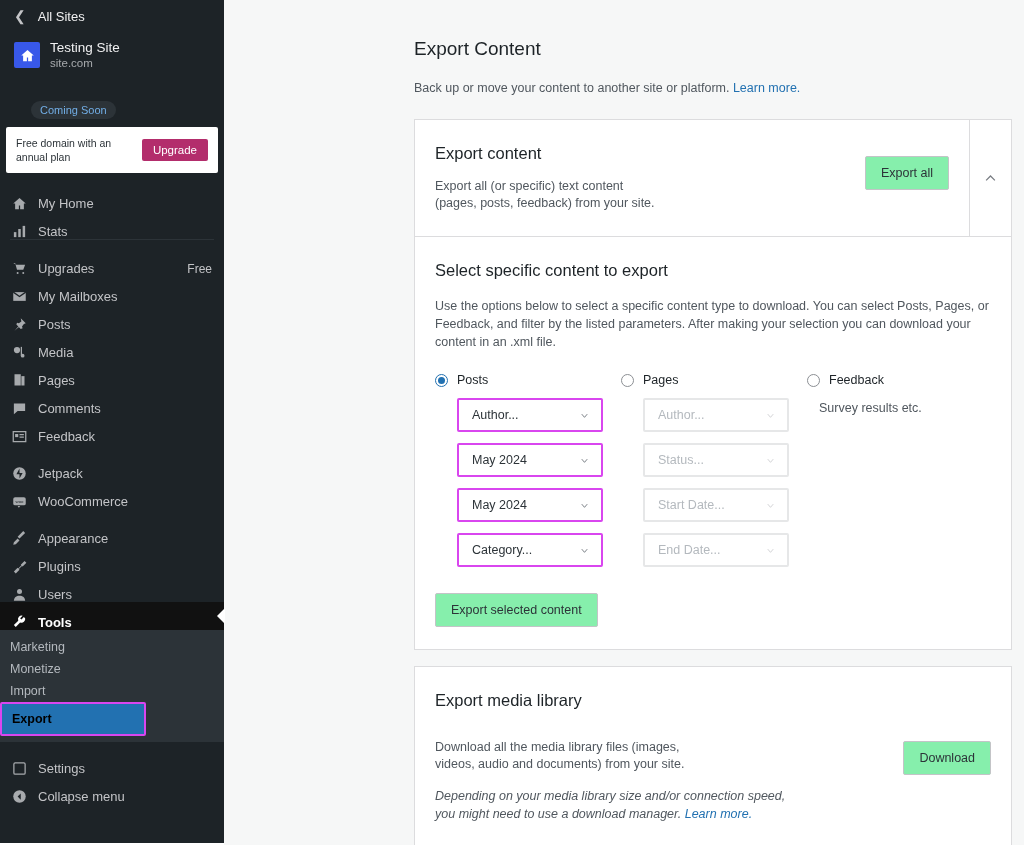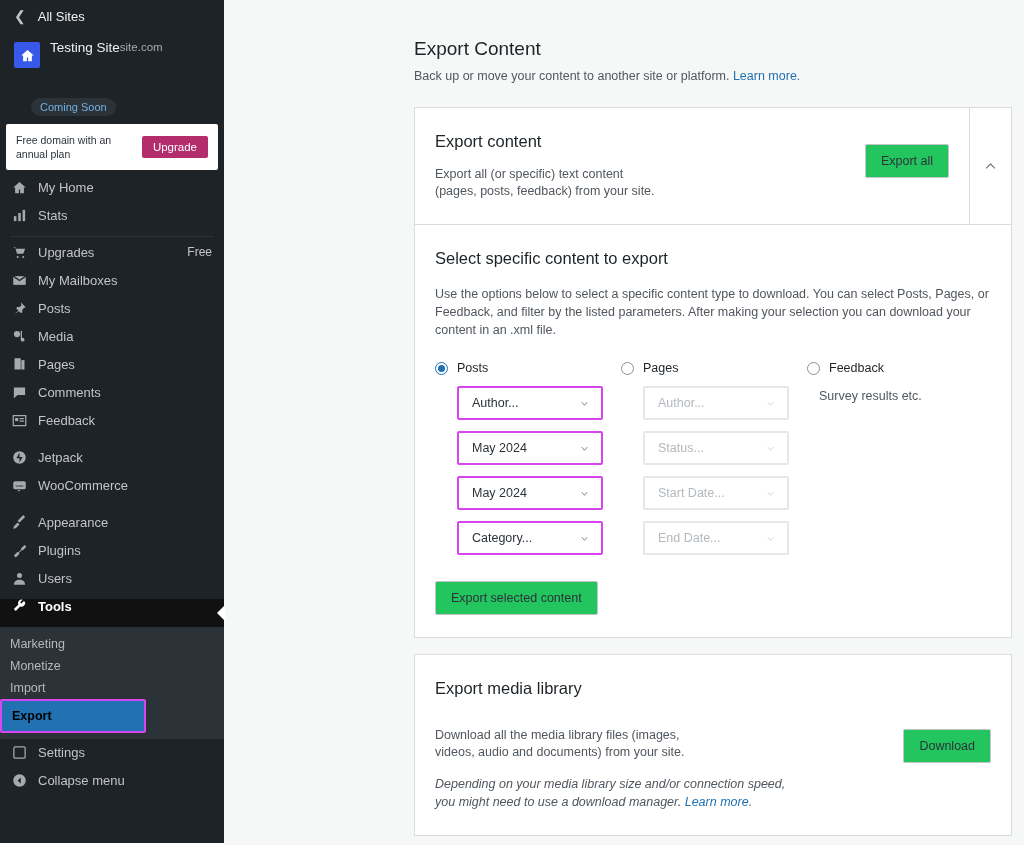--- a/index.html
+++ b/index.html
@@ -29,21 +29,21 @@
   }
   .all-sites .chev { font-size: 14px; color: #c3c4c7; line-height: 1; }
 
   .site-card { padding: 10px 14px 6px 14px; display: flex; gap: 10px; }
   .site-icon {
     width: 26px; height: 26px; background: #3858e9; border-radius: 2px;
     display: flex; align-items: center; justify-content: center;
     flex: 0 0 26px; margin-top: 2px;
   }
   .site-icon svg { width: 15px; height: 15px; fill: #fff; }
-  .site-meta { display: flex; flex-direction: row; gap: 0px; }
+  .site-meta { display: flex; flex-direction: column; gap: 0px; }
   .site-name { color: #f0f0f1; font-size: 13.5px; line-height: 16px; }
   .site-url { color: #a7aaad; font-size: 11.5px; line-height: 15px; }
   .coming-soon {
     display: inline-block; margin: 24px 0 0 31px;
     background: #2c3338; color: #72aee6;
     font-size: 11px; padding: 3px 9px; border-radius: 11px;
     width: fit-content;
   }
 
   .upsell {
@@ -53,21 +53,21 @@
   }
   .upsell-text { font-size: 10.5px; line-height: 14px; color: #2c3338; max-width: 110px; }
   .upgrade-btn {
     background: #b0partial; background: #b32d6c; color: #fff;
     border: none; font-size: 11.5px; padding: 5px 11px; border-radius: 2px;
     cursor: pointer; font-family: inherit; white-space: nowrap;
   }
 
   .menu { list-style: none; }
   .menu-item {
-    display: flex; align-items: flex-start; gap: 10px;
+    display: flex; align-items: flex-end; gap: 10px;
     height: 28px; padding: 0 12px 0 10px;
     color: #c3c4c7; font-size: 13px; cursor: pointer; position: relative;
   }
   .menu-item .ico { width: 18px; display: flex; align-items: center; justify-content: center; flex: 0 0 18px; }
   .menu-item .ico svg { width: 15px; height: 15px; fill: #a7aaad; }
   .menu-item .lbl { flex: 1; }
   .menu-item .badge-free { color: #c3c4c7; font-size: 12px; }
   .menu-item.active {
     background: #111; color: #fff; font-weight: 600;
   }
@@ -85,36 +85,36 @@
   .submenu li {
     padding: 4px 12px 4px 10px; font-size: 12.5px; color: #b4b9be; cursor: pointer;
   }
   .submenu li.sel { background: #2271b1; color: #000000; font-weight: 700; }
 
   
   .main { flex: 1; height: 845px; overflow: hidden; padding: 0; }
   .main-inner { padding: 36px 0 0 0; }
   .page-head { padding: 0 0 0 190px; }
   .page-title { font-size: 19px; font-weight: 400; color: #1d2327; line-height: 26px; }
-  .page-sub { font-size: 12.5px; color: #50575e; margin-top: 6px; line-height: 17px; }
+  .page-sub { font-size: 12.5px; color: #50575e; margin-top: 18px; line-height: 17px; }
   .page-sub a { color: #2271b1; text-decoration: none; }
 
   .card-wrap { margin: 22px 0 0 190px; width: 598px; }
   .card {
     background: #fff; border: 1px solid #dcdcde;
   }
   .card-gap { height: 16px; }
 
   .export-top { display: flex; }
   .export-top-main { flex: 1; padding: 22px 20px 24px 20px; display: flex; align-items: flex-start; }
   .export-top-left { flex: 1; }
   .card-h2 { font-size: 16.5px; font-weight: 400; color: #1d2327; line-height: 22px; }
   .card-p { font-size: 12.5px; color: #50575e; line-height: 17px; margin-top: 14px; }
   .btn {
-    background: #22c55e; border: 1px solid #c3c4c7; color: #2c3338;
+    background: #86efac; border: 1px solid #c3c4c7; color: #2c3338;
     font-size: 12.5px; padding: 8px 15px; border-radius: 2px; cursor: pointer;
     font-family: inherit; line-height: 16px; white-space: nowrap;
   }
   .collapse-col {
     flex: 0 0 42px; border-left: 1px solid #dcdcde;
     display: flex; align-items: center; justify-content: center; cursor: pointer;
   }
   .collapse-col svg { width: 15px; height: 15px; stroke: #787c82; fill: none; stroke-width: 2; }
 
   .export-body { padding: 22px 20px 22px 20px; border-top: 1px solid #dcdcde; }

